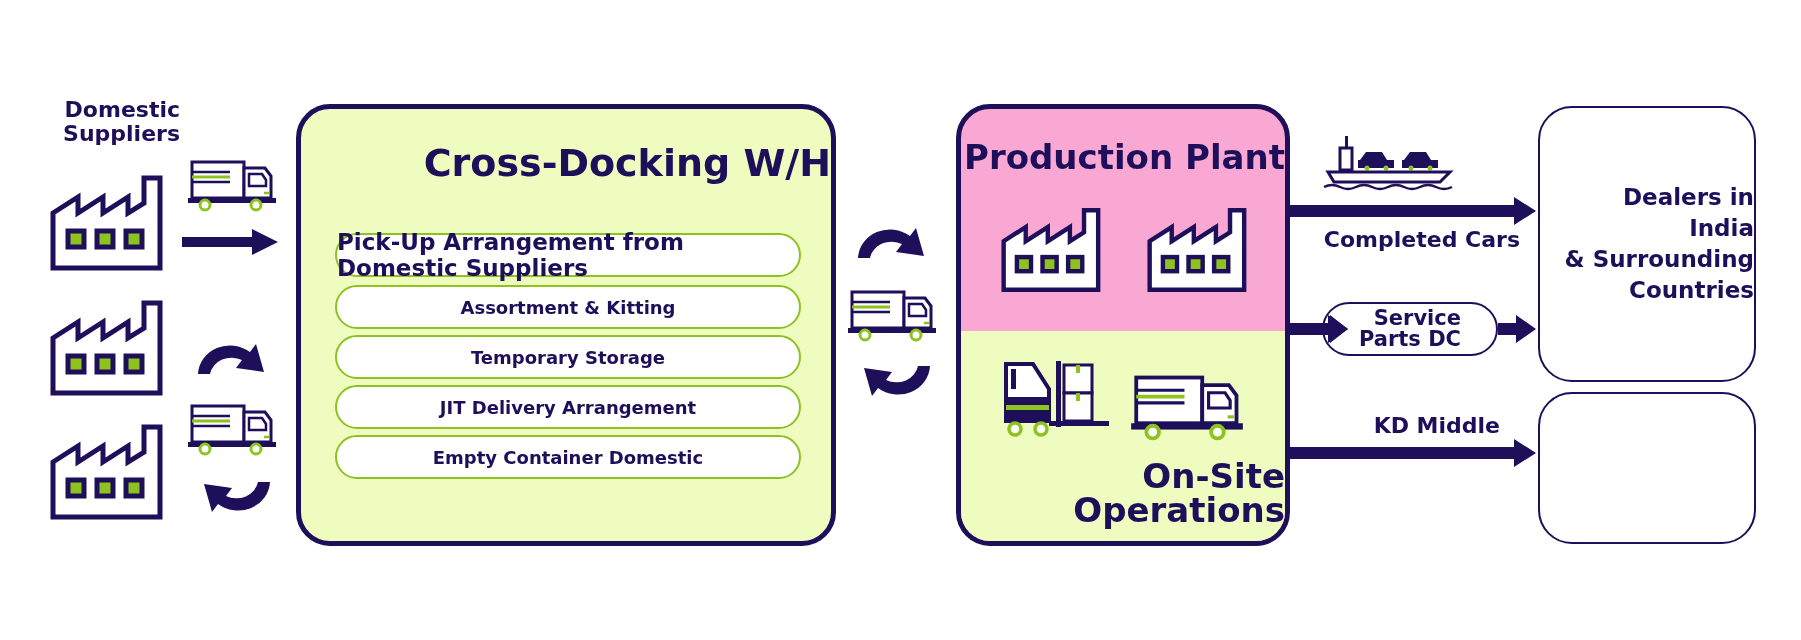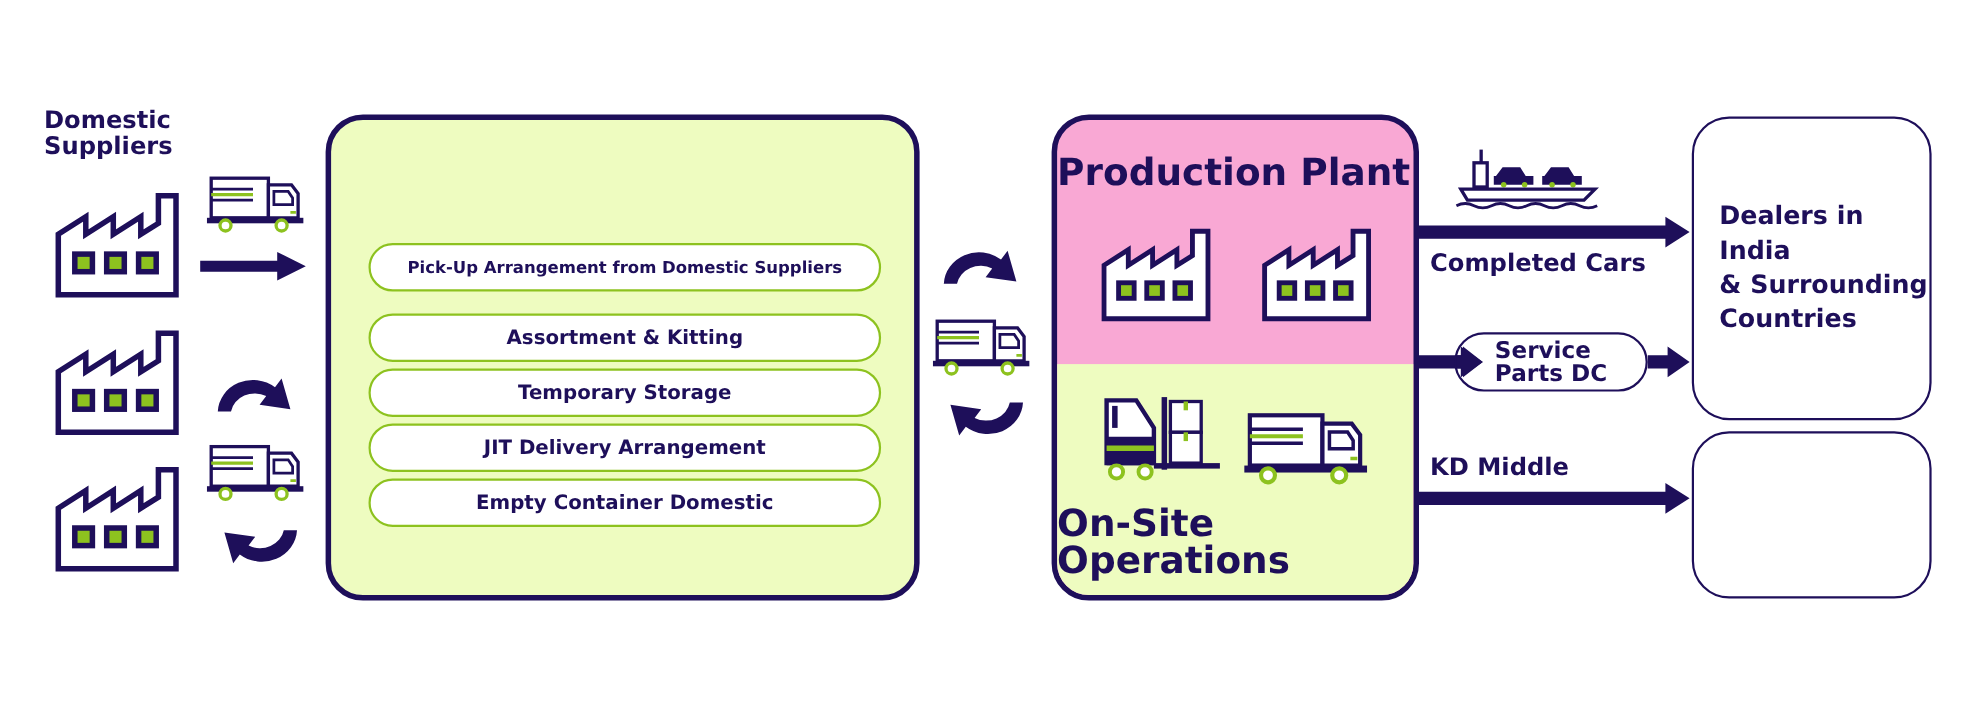--- a/index.html
+++ b/index.html
@@ -1,18 +1,18 @@
 <!DOCTYPE html>
 <html><head>
 <meta charset="utf-8">
 <style>
   html,body{margin:0;padding:0;background:#fff;}
   body{width:1801px;height:640px;position:relative;overflow:hidden;font-family:"DejaVu Sans",sans-serif;color:#1e0f5a;}
   .abs{position:absolute;}
-  .txt{font-weight:bold;color:#1e0f5a;text-align:left;line-height:1.1;}
+  .txt{font-weight:bold;color:#1e0f5a;text-align:right;line-height:1.1;}
   .box{position:absolute;border:5px solid #1e0f5a;border-radius:34px;box-sizing:border-box;}
   .thinbox{position:absolute;border:2px solid #1e0f5a;border-radius:34px;box-sizing:border-box;display:flex;align-items:center;justify-content:center;}
   .pill{position:absolute;left:34px;width:466px;height:44px;border:2.5px solid #8dc21f;border-radius:22px;background:#fff;box-sizing:border-box;display:flex;align-items:center;justify-content:center;font-weight:bold;font-size:18px;color:#1e0f5a;}
   svg{position:absolute;overflow:visible;}
 </style>
 </head>
 <body>
 
 <svg width="0" height="0">
   <defs>
@@ -64,21 +64,22 @@
     <use href="#cw-top"></use>
   </svg>
 <svg style="left:188px;top:404px" width="88" height="52">
     <use href="#truck"></use>
   </svg>
 <svg style="left:196px;top:478px" width="80" height="40">
     <use href="#cw-bot"></use>
   </svg>
 
 <div class="box" style="left:296px;top:104px;width:540px;height:442px;background:#eefcc0;">
-  <div class="pill" style="top:112px;font-size:15px;">Pick-Up Arrangement from Domestic Suppliers</div>
+  <div class="txt" style="position:absolute;left:0;right:0;top:34px;font-size:38px;">Cross-Docking W/H</div>
+  <div class="pill" style="top:124px;font-size:23px;">Pick-Up Arrangement from Domestic Suppliers</div>
   <div class="pill" style="top:176px;">Assortment &amp; Kitting</div>
   <div class="pill" style="top:226px;">Temporary Storage</div>
   <div class="pill" style="top:276px;">JIT Delivery Arrangement</div>
   <div class="pill" style="top:326px;">Empty Container Domestic</div>
 </div>
 
 <svg style="left:852px;top:222px" width="80" height="40">
     <use href="#cw-top"></use>
   </svg>
 <svg style="left:848px;top:290px" width="88" height="52">

